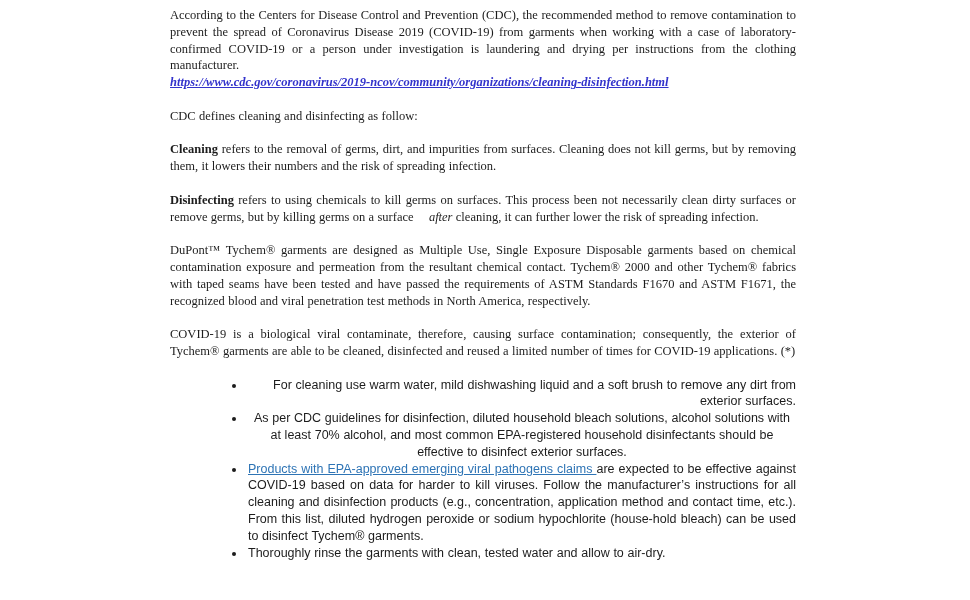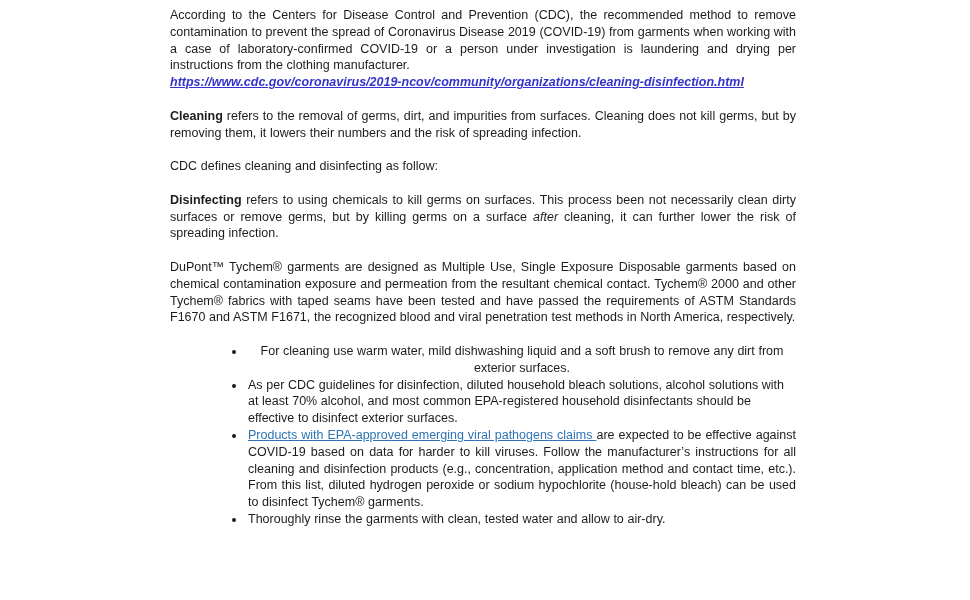--- a/index.html
+++ b/index.html
@@ -14,35 +14,36 @@
   .doc {
     position: absolute;
     left: 170px;
     top: 7px;
     width: 626px;
     font-size: 12.5px;
     line-height: 16.8px;
     color: #1c1c1c;
     word-spacing: 0.2px;
   }
-  .doc p { margin: 0 0 16.8px 0; }
+  .doc p { margin: 0 0 16.8px 0; font-family: Liberation Serif, serif; }
   .doc ul { margin: 0 0 16.8px 0; padding-left: 76px; }
   .doc li { margin: 0; padding-left: 2px; }
   .doc a.hyperlink { text-decoration: underline; cursor: pointer; }
 </style>
 </head>
 <body>
 
 <div class="doc">
   <div style="color: rgb(28, 28, 28);">
       <p style="text-align: justify;"><span>According to the Centers for Disease Control and Prevention (CDC), the recommended method to remove contamination to prevent the spread of Coronavirus Disease 2019 (COVID-19) from garments when working with a case of laboratory-confirmed COVID-19 or a person under investigation is laundering and drying per instructions from the clothing manufacturer.</span><br><a class="hyperlink" style="font-weight: bold; font-style: italic; color: rgb(51, 51, 204);">https://www.cdc.gov/coronavirus/2019-ncov/community/organizations/cleaning-disinfection.html</a></p>
+      <p style="text-align: left;"><span>CDC defines cleaning and disinfecting as follow:</span></p>
       <p style="text-align: justify;"><span style="font-weight: bold;">Cleaning</span><span> refers to the removal of germs, dirt, and impurities from surfaces. Cleaning does not kill germs, but by removing them, it lowers their numbers and the risk of spreading infection.</span></p>
-      <p style="text-align: left;"><span>CDC defines cleaning and disinfecting as follow:</span></p>
-      <p style="text-align: justify;"><span style="font-weight: bold;">Disinfecting</span><span> refers to using chemicals to kill germs on surfaces. This process been not necessarily clean dirty surfaces or remove germs, but by killing germs on a surface </span><span style="font-style: italic;">after</span><span> cleaning, it can further lower the risk of spreading infection.</span></p>
+      <p style="text-align: justify;"><span style="font-weight: bold;">Disinfecting</span><span> refers to using chemicals to kill germs on surfaces. This process been not necessarily clean dirty surfaces or remove germs, but by killing germs on a surface </span><span style="font-style: italic; margin-left: 12px;">after</span><span> cleaning, it can further lower the risk of spreading infection.</span></p>
       <p style="text-align: justify;"><span>DuPont™ Tychem® garments are designed as Multiple Use, Single Exposure Disposable garments based on chemical contamination exposure and permeation from the resultant chemical contact.  Tychem® 2000 and other Tychem® fabrics with taped seams have been tested and have passed the requirements of ASTM Standards F1670 and ASTM F1671, the recognized blood and viral penetration test methods in North America, respectively.</span></p>
+      <p style="text-align: justify;"><span>COVID-19 is a biological viral contaminate, therefore, causing surface contamination; consequently, the exterior of Tychem® garments are able to be cleaned, disinfected and reused a limited number of times for COVID-19 applications. (*)</span></p>
       <ul>
-        <li style="text-align: center;"><span>For cleaning use warm water, mild dishwashing liquid and a soft brush to remove any dirt from exterior surfaces.</span></li>
-        <li style="text-align: left;"><span>As per CDC guidelines for disinfection, diluted household bleach solutions, alcohol solutions with at least 70% alcohol, and most common EPA-registered household disinfectants should be effective to disinfect exterior surfaces.</span></li>
+        <li style="text-align: right;"><span>For cleaning use warm water, mild dishwashing liquid and a soft brush to remove any dirt from exterior surfaces.</span></li>
+        <li style="text-align: center;"><span>As per CDC guidelines for disinfection, diluted household bleach solutions, alcohol solutions with at least 70% alcohol, and most common EPA-registered household disinfectants should be effective to disinfect exterior surfaces.</span></li>
         <li style="text-align: justify;"><a class="hyperlink" style="color: rgb(46, 116, 181);">Products with EPA-approved emerging viral pathogens claims </a><span>are expected to be effective against COVID-19 based on data for harder to kill viruses. Follow the manufacturer’s instructions for all cleaning and disinfection products (e.g., concentration, application method and contact time, etc.). From this list, diluted hydrogen peroxide or sodium hypochlorite (house-hold bleach) can be used to disinfect Tychem® garments.</span></li>
         <li style="text-align: left;"><span>Thoroughly rinse the garments with clean, tested water and allow to air-dry.</span></li>
       </ul>
     </div>
 </div>
 
 </body></html>

